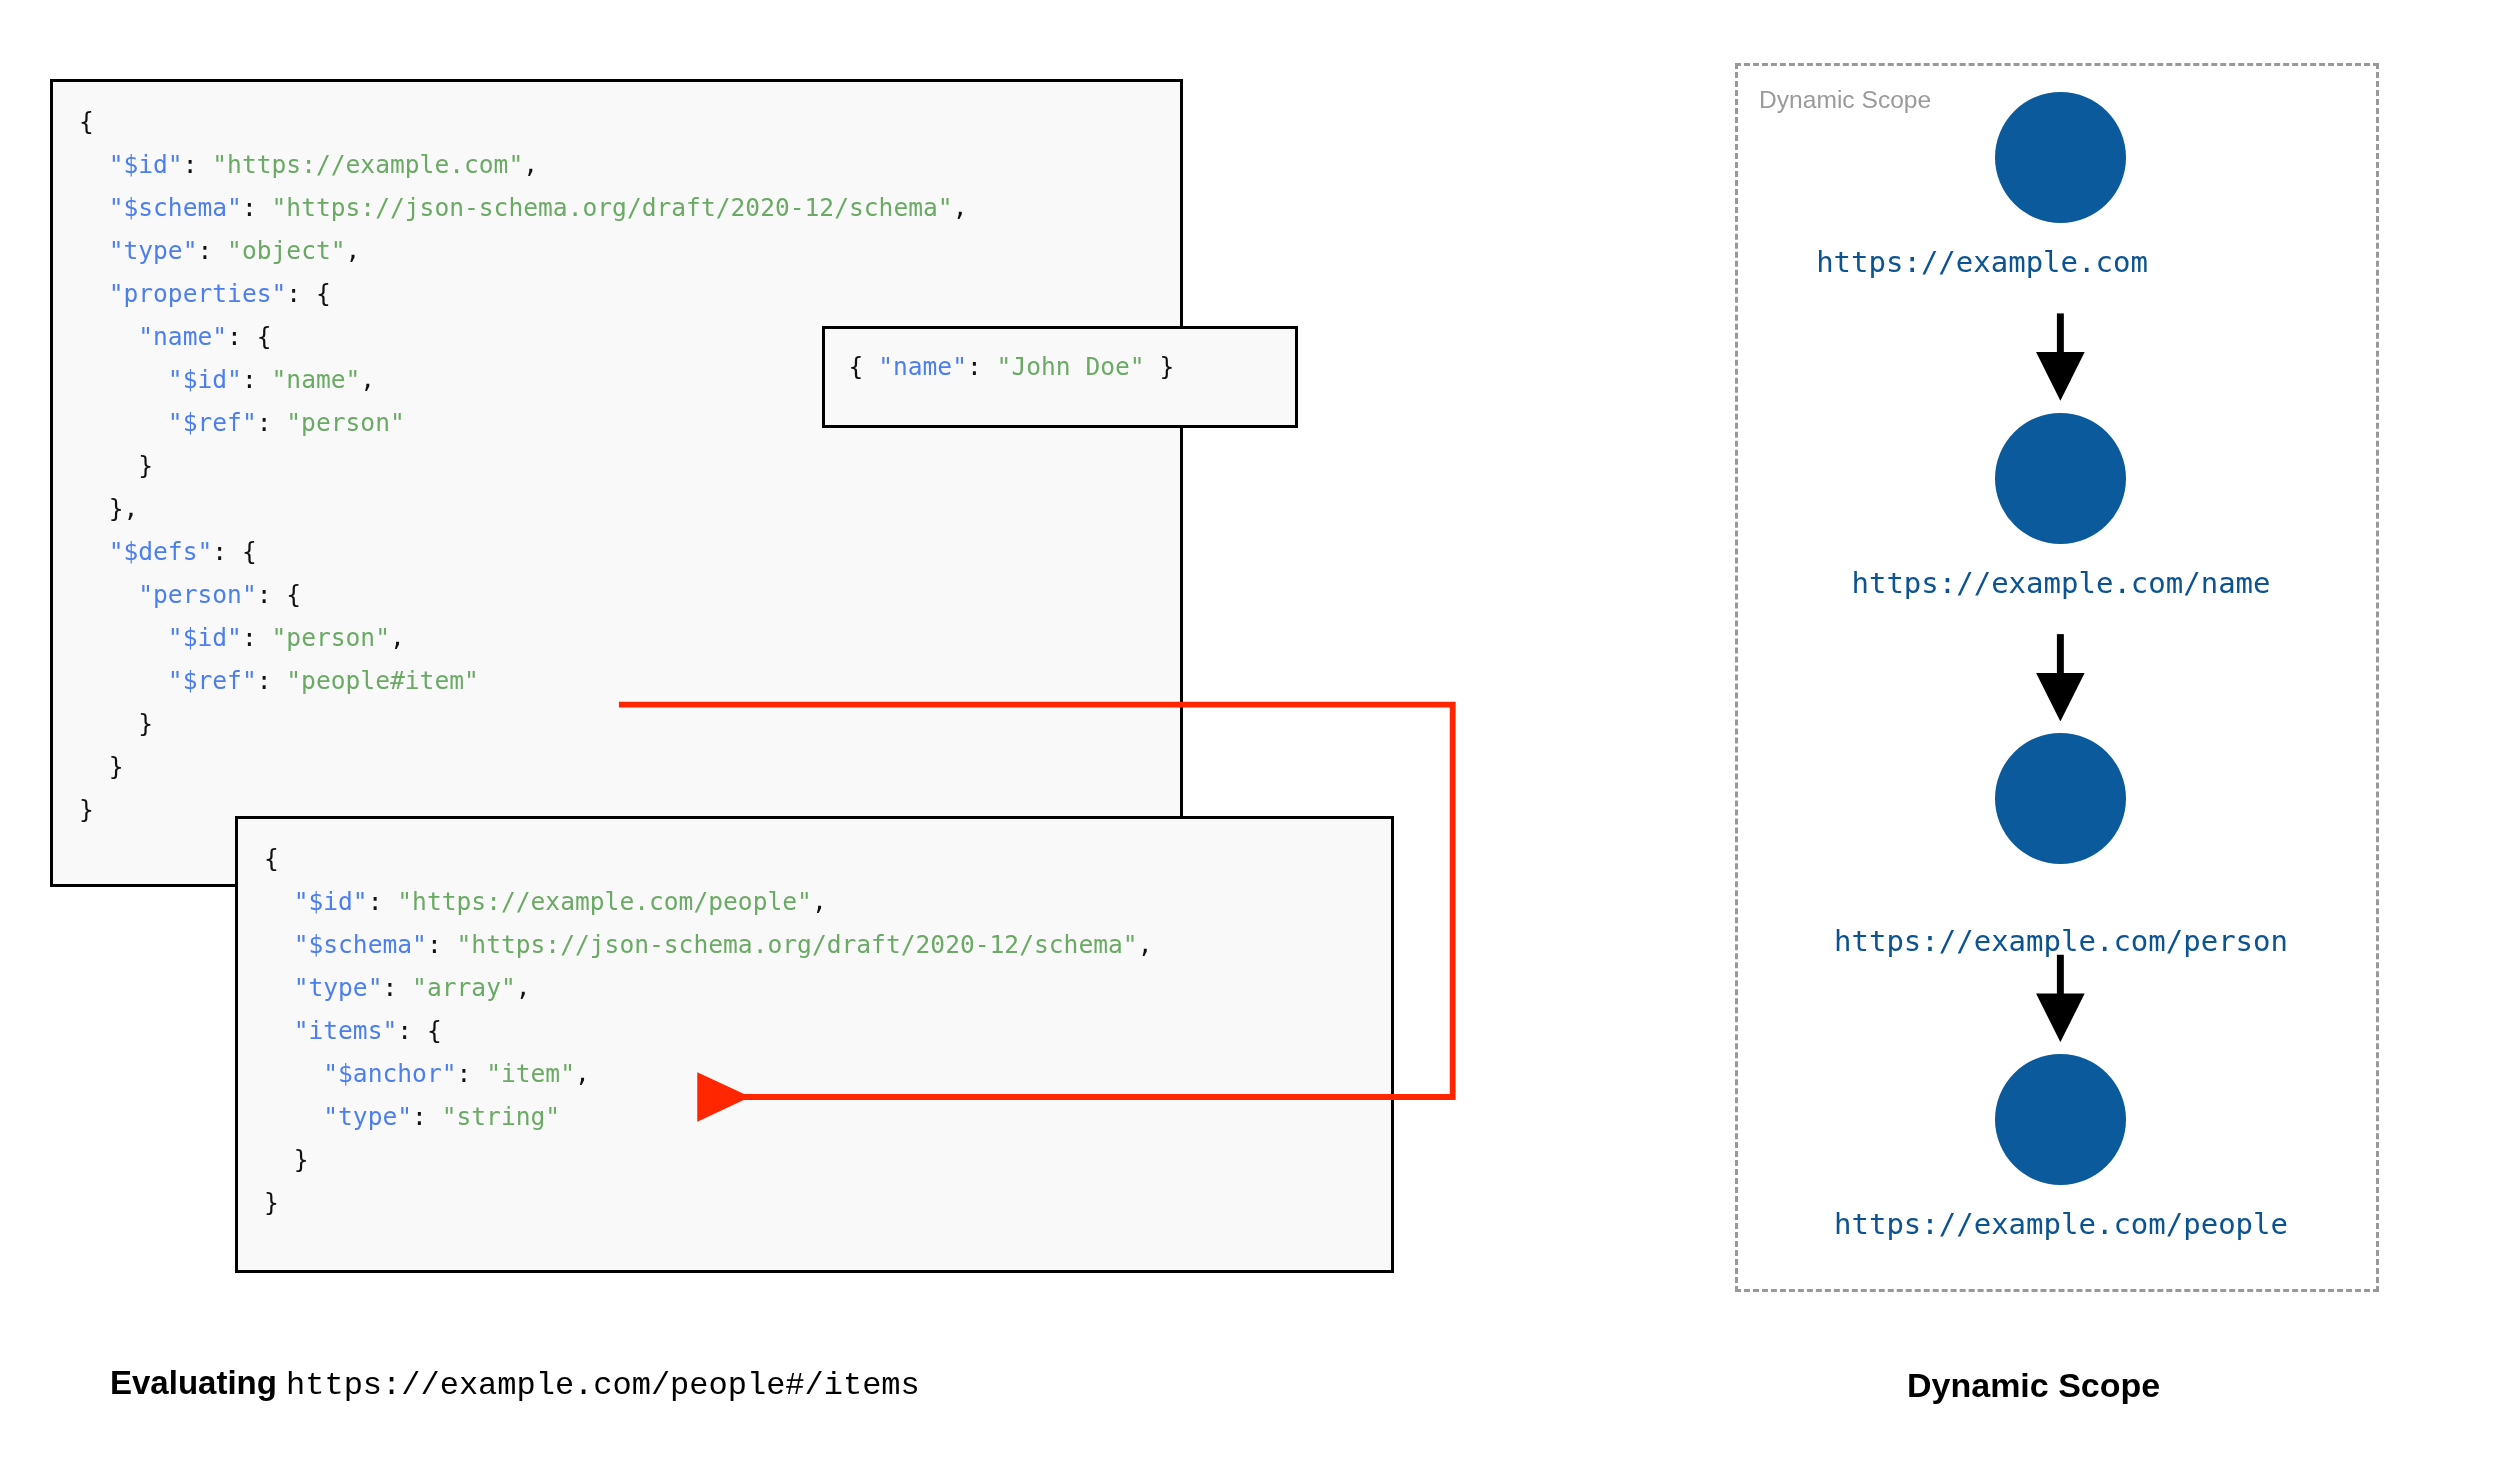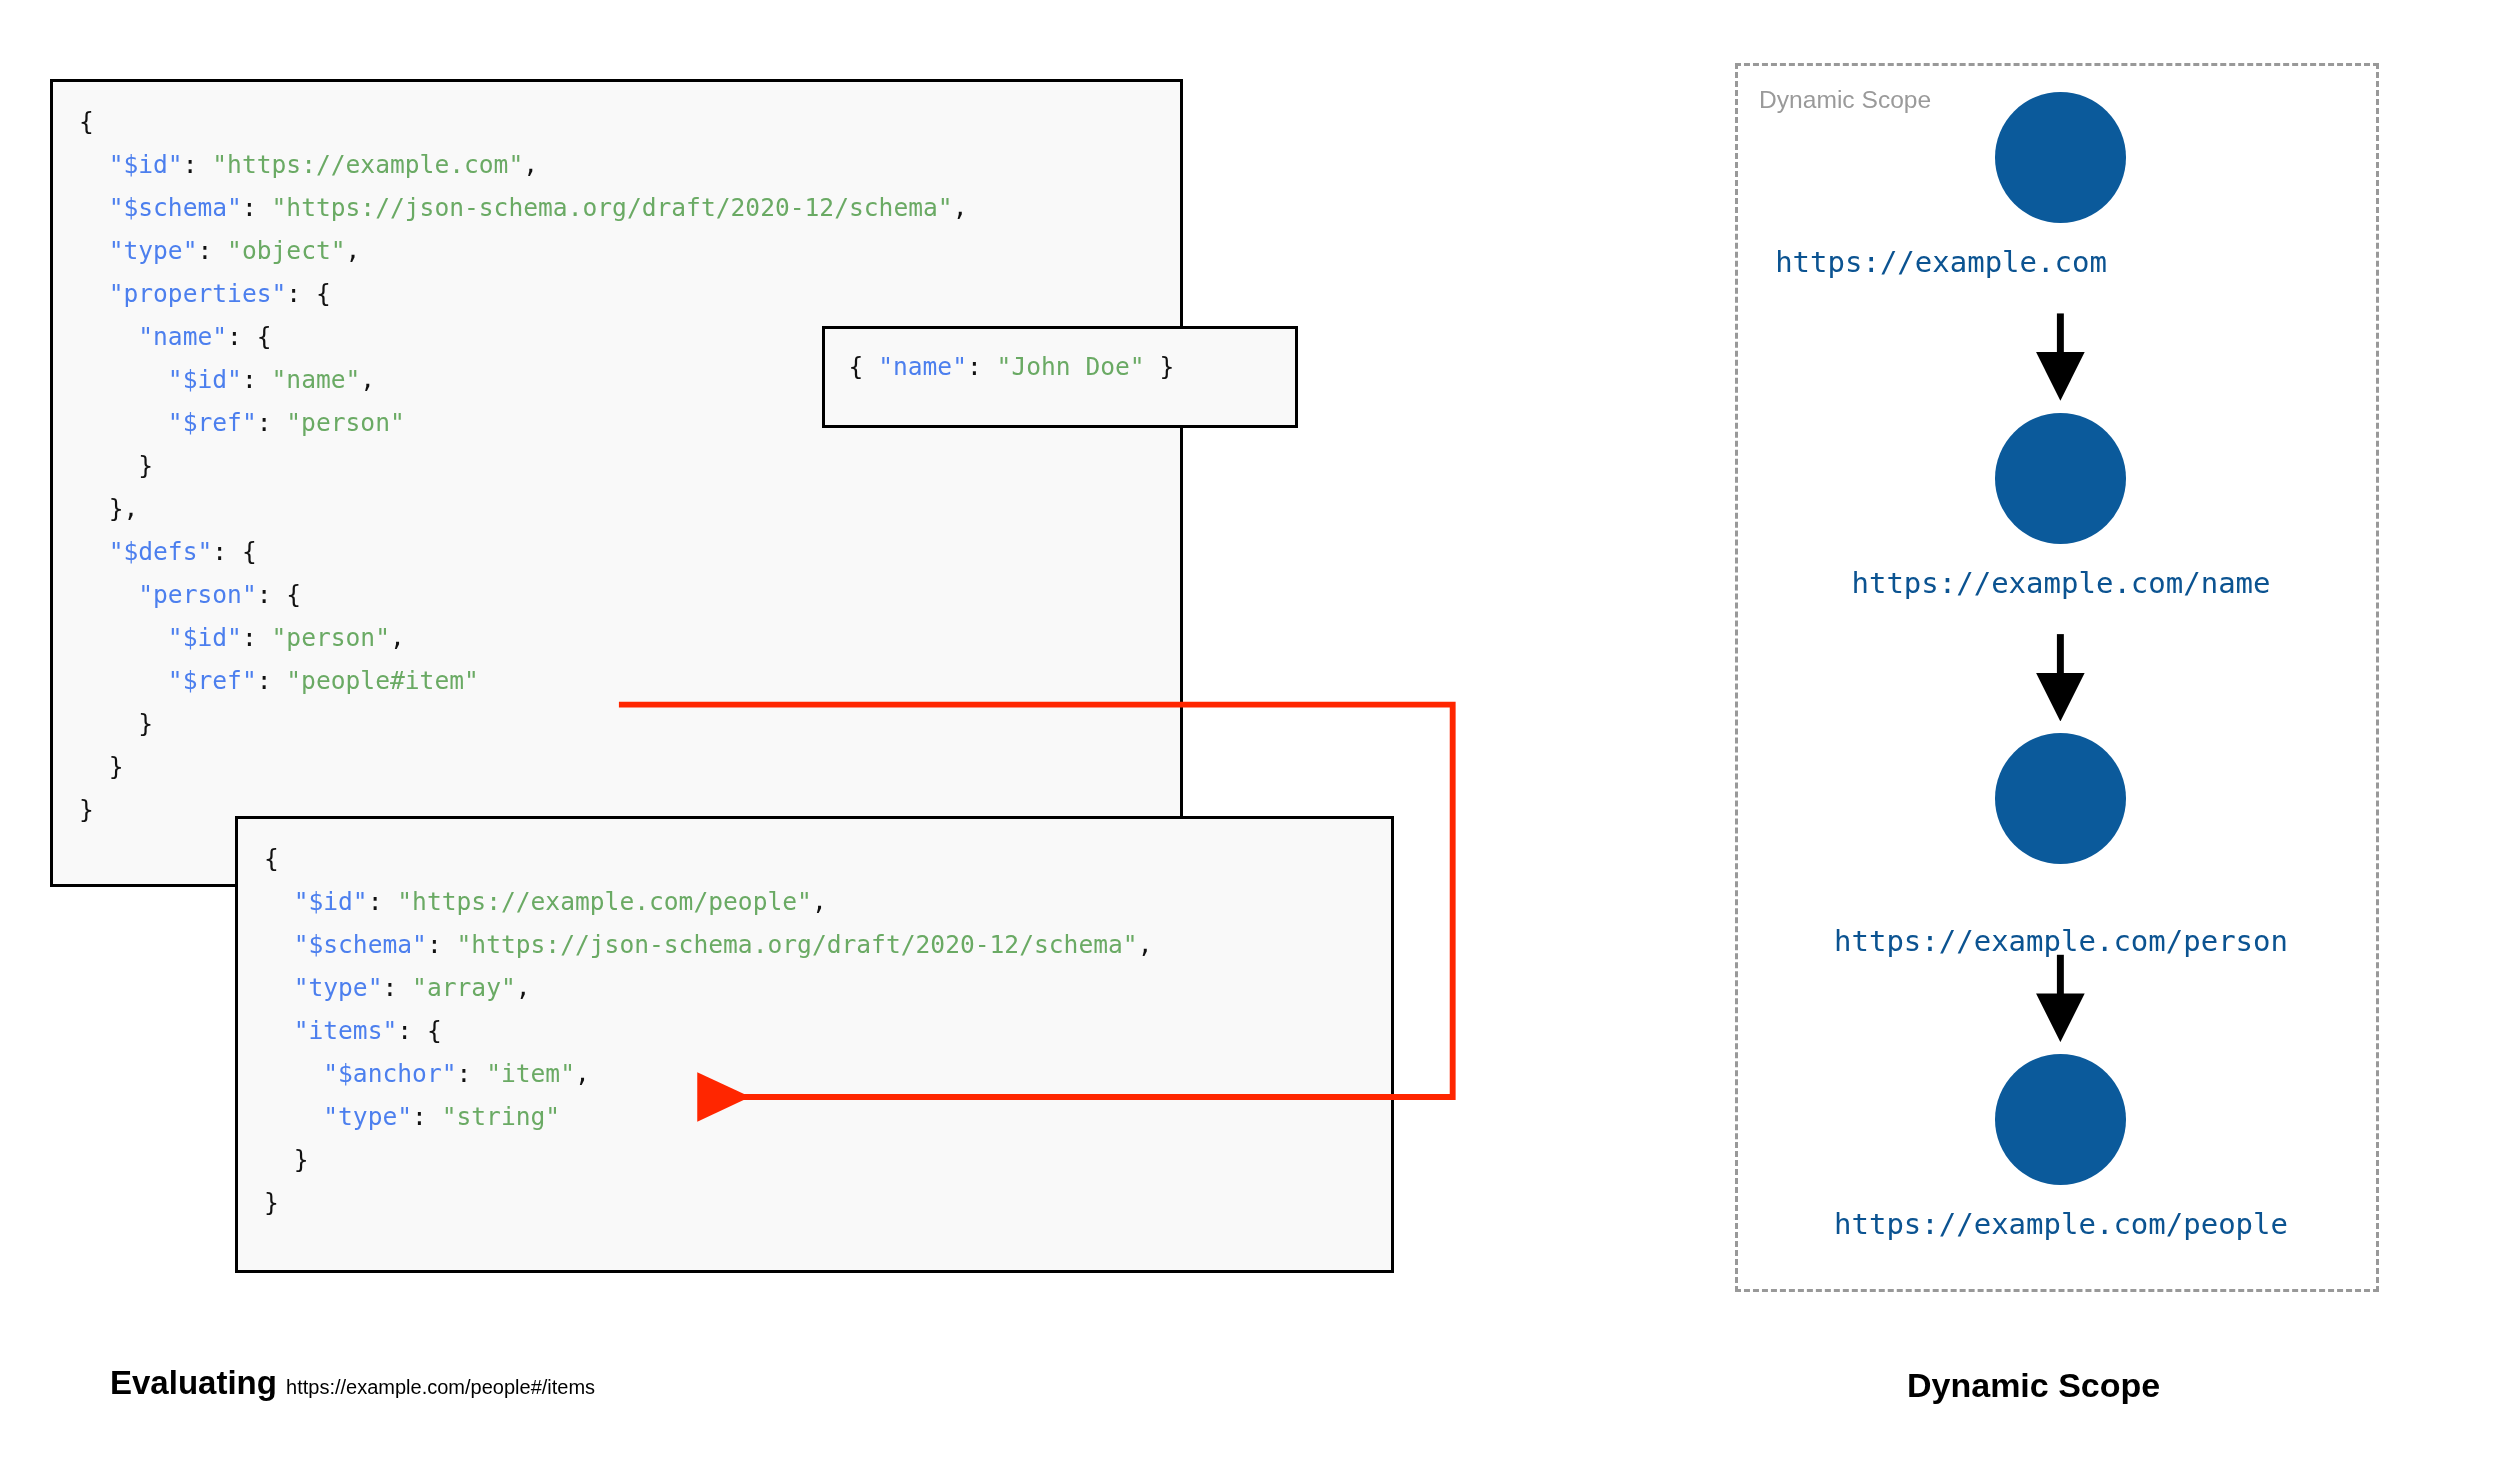--- a/index.html
+++ b/index.html
@@ -63,23 +63,23 @@
     white-space: nowrap;
     font-size: 33px;
     color: #000000;
   }
   #evaluating-caption .lead {
     font-family: "Liberation Sans", sans-serif;
     font-weight: bold;
     text-align: center;
   }
   #evaluating-caption .uri {
-    font-family: Liberation Sans, sans-serif;
+    font-family: Liberation Mono, monospace;
     font-weight: normal;
-    font-size: 20px;
+    font-size: 32px;
   }
 
   
   #red-connector { position: absolute; left: 0; top: 0; width: 2512px; height: 1482px; z-index: 6; pointer-events: none; }
 
   
   #dynamic-scope-panel {
     position: absolute;
     left: 1735px;
     top: 63px;
@@ -141,21 +141,21 @@
     </defs>
     <polyline points="1158,1318 2718,1318 2718,2052 1320,2052" fill="none" stroke="#FF2600" stroke-width="11" marker-end="url(#redhead)"></polyline>
   </svg>
 
   <div id="evaluating-caption"><span class="lead">Evaluating </span><span class="uri">https://example.com/people#/items</span></div>
 
   <div id="dynamic-scope-panel"></div>
   <div id="dynamic-scope-label">Dynamic Scope</div>
 
   <div class="scope-node" style="left:1995px; top:92px;"></div>
-  <div class="scope-label" style="left:1941px; top:245px;">https://example.com</div>
+  <div class="scope-label" style="left:1982px; top:245px;">https://example.com</div>
 
   <div class="scope-node" style="left:1995px; top:413px;"></div>
   <div class="scope-label" style="left:2061px; top:566px;text-align:center;">https://example.com/name</div>
 
   <div class="scope-node" style="left:1995px; top:733px;"></div>
   <div class="scope-label" style="left:2061px; top:886px;margin-top:38px;">https://example.com/person</div>
 
   <div class="scope-node" style="left:1995px; top:1054px;"></div>
   <div class="scope-label" style="left:2061px; top:1207px;">https://example.com/people</div>
 

